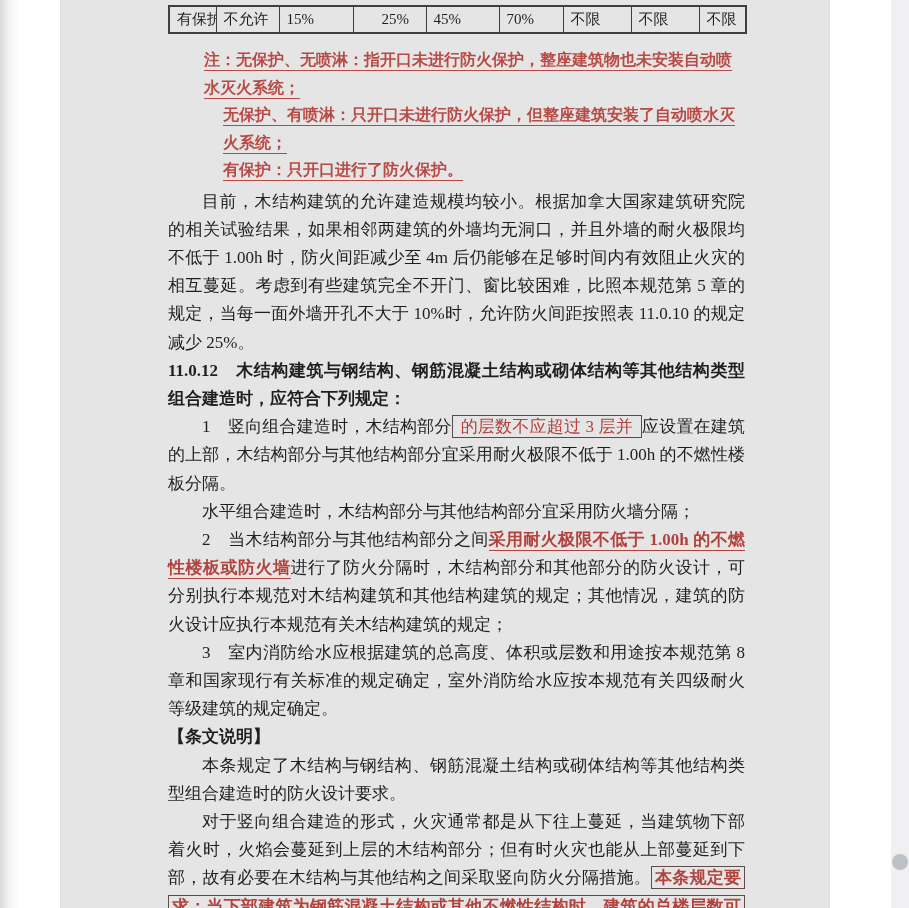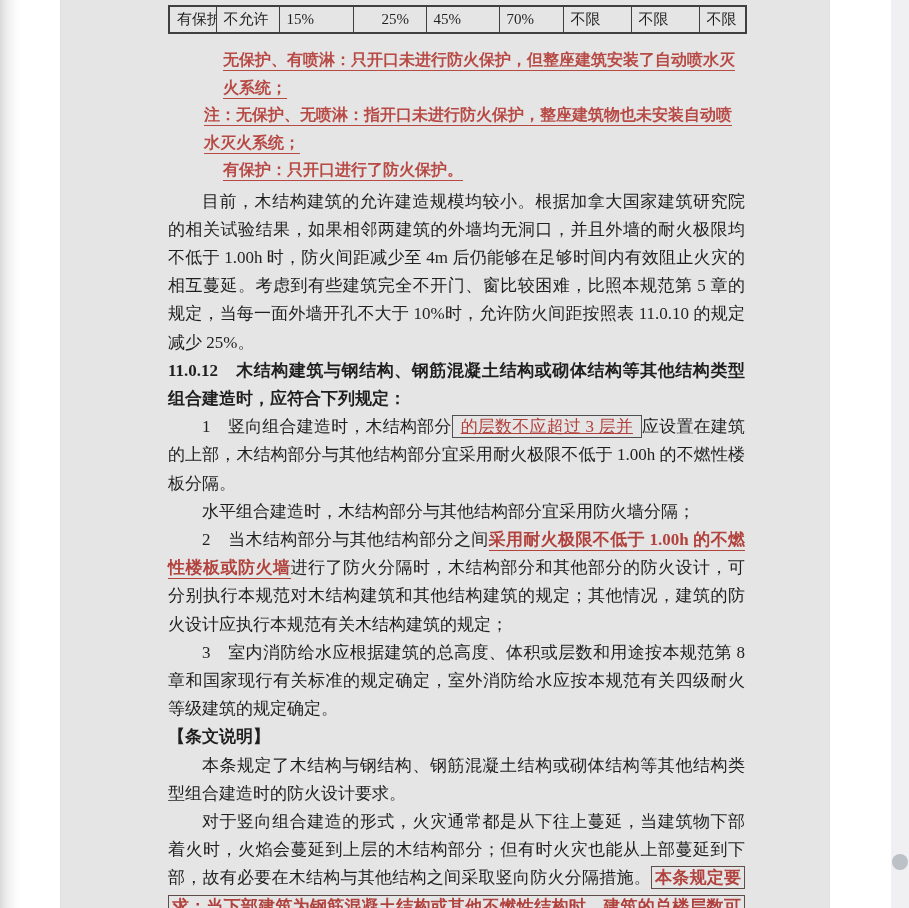--- a/index.html
+++ b/index.html
@@ -54,21 +54,20 @@
   .doc-body{width:577px;}
   .para{margin:0;font-size:17px;line-height:28.2px;text-align:justify;color:var(--body-text);}
   .para.indent{text-indent:2em;}
   .para.flush{text-indent:0;}
   .run-normal{}
   .run-bold{font-weight:bold;}
   .run-red-box{
     color:var(--red-text);
     border:1.5px solid var(--box-border-gray);
     padding:1px 8px;
-    text-decoration:underline;
   }
   .run-red-underline{
     color:var(--red-text);font-weight:bold;
     border-bottom:1.5px solid var(--red-text);
     padding-bottom:1px;
   }
   .run-red-box-multi{
     color:var(--red-text);font-weight:bold;
     border:1.5px solid var(--box-border-warm);
     padding:1px 3px;
@@ -104,22 +103,22 @@
               <td style="width: 73px;">45%</td>
               <td style="width: 64px;">70%</td>
               <td style="width: 68px;">不限</td>
               <td style="width: 68px;">不限</td>
               <td style="width: 47px;">不限</td>
             </tr>
         </tbody>
       </table>
 
       <div class="notes">
+          <p class="note note-first"><span class="note-underline">注：无保护、无喷淋：指开口未进行防火保护，整座建筑物也未安装自动喷水灭火系统；</span></p>
           <p class="note note-hang"><span class="note-underline">无保护、有喷淋：只开口未进行防火保护，但整座建筑安装了自动喷水灭火系统；</span></p>
-          <p class="note note-first"><span class="note-underline">注：无保护、无喷淋：指开口未进行防火保护，整座建筑物也未安装自动喷水灭火系统；</span></p>
           <p class="note note-hang"><span class="note-underline">有保护：只开口进行了防火保护。</span></p>
         </div>
 
       <div class="doc-body">
           <p class="para indent"><span class="run-normal">目前，木结构建筑的允许建造规模均较小。根据加拿大国家建筑研究院的相关试验结果，如果相邻两建筑的外墙均无洞口，并且外墙的耐火极限均不低于 1.00h 时，防火间距减少至 4m 后仍能够在足够时间内有效阻止火灾的相互蔓延。考虑到有些建筑完全不开门、窗比较困难，比照本规范第 5 章的规定，当每一面外墙开孔不大于 10%时，允许防火间距按照表 11.0.10 的规定减少 25%。</span></p>
           <p class="para flush"><span class="run-bold">11.0.12　木结构建筑与钢结构、钢筋混凝土结构或砌体结构等其他结构类型组合建造时，应符合下列规定：</span></p>
           <p class="para indent"><span class="run-normal">1　竖向组合建造时，木结构部分</span><span class="run-red-box">的层数不应超过 3 层并</span><span class="run-normal">应设置在建筑的上部，木结构部分与其他结构部分宜采用耐火极限不低于 1.00h 的不燃性楼板分隔。</span></p>
           <p class="para indent"><span class="run-normal">水平组合建造时，木结构部分与其他结构部分宜采用防火墙分隔；</span></p>
           <p class="para indent"><span class="run-normal">2　当木结构部分与其他结构部分之间</span><span class="run-red-underline">采用耐火极限不低于 1.00h 的不燃性楼板或防火墙</span><span class="run-normal">进行了防火分隔时，木结构部分和其他部分的防火设计，可分别执行本规范对木结构建筑和其他结构建筑的规定；其他情况，建筑的防火设计应执行本规范有关木结构建筑的规定；</span></p>
           <p class="para indent"><span class="run-normal">3　室内消防给水应根据建筑的总高度、体积或层数和用途按本规范第 8 章和国家现行有关标准的规定确定，室外消防给水应按本规范有关四级耐火等级建筑的规定确定。</span></p>

